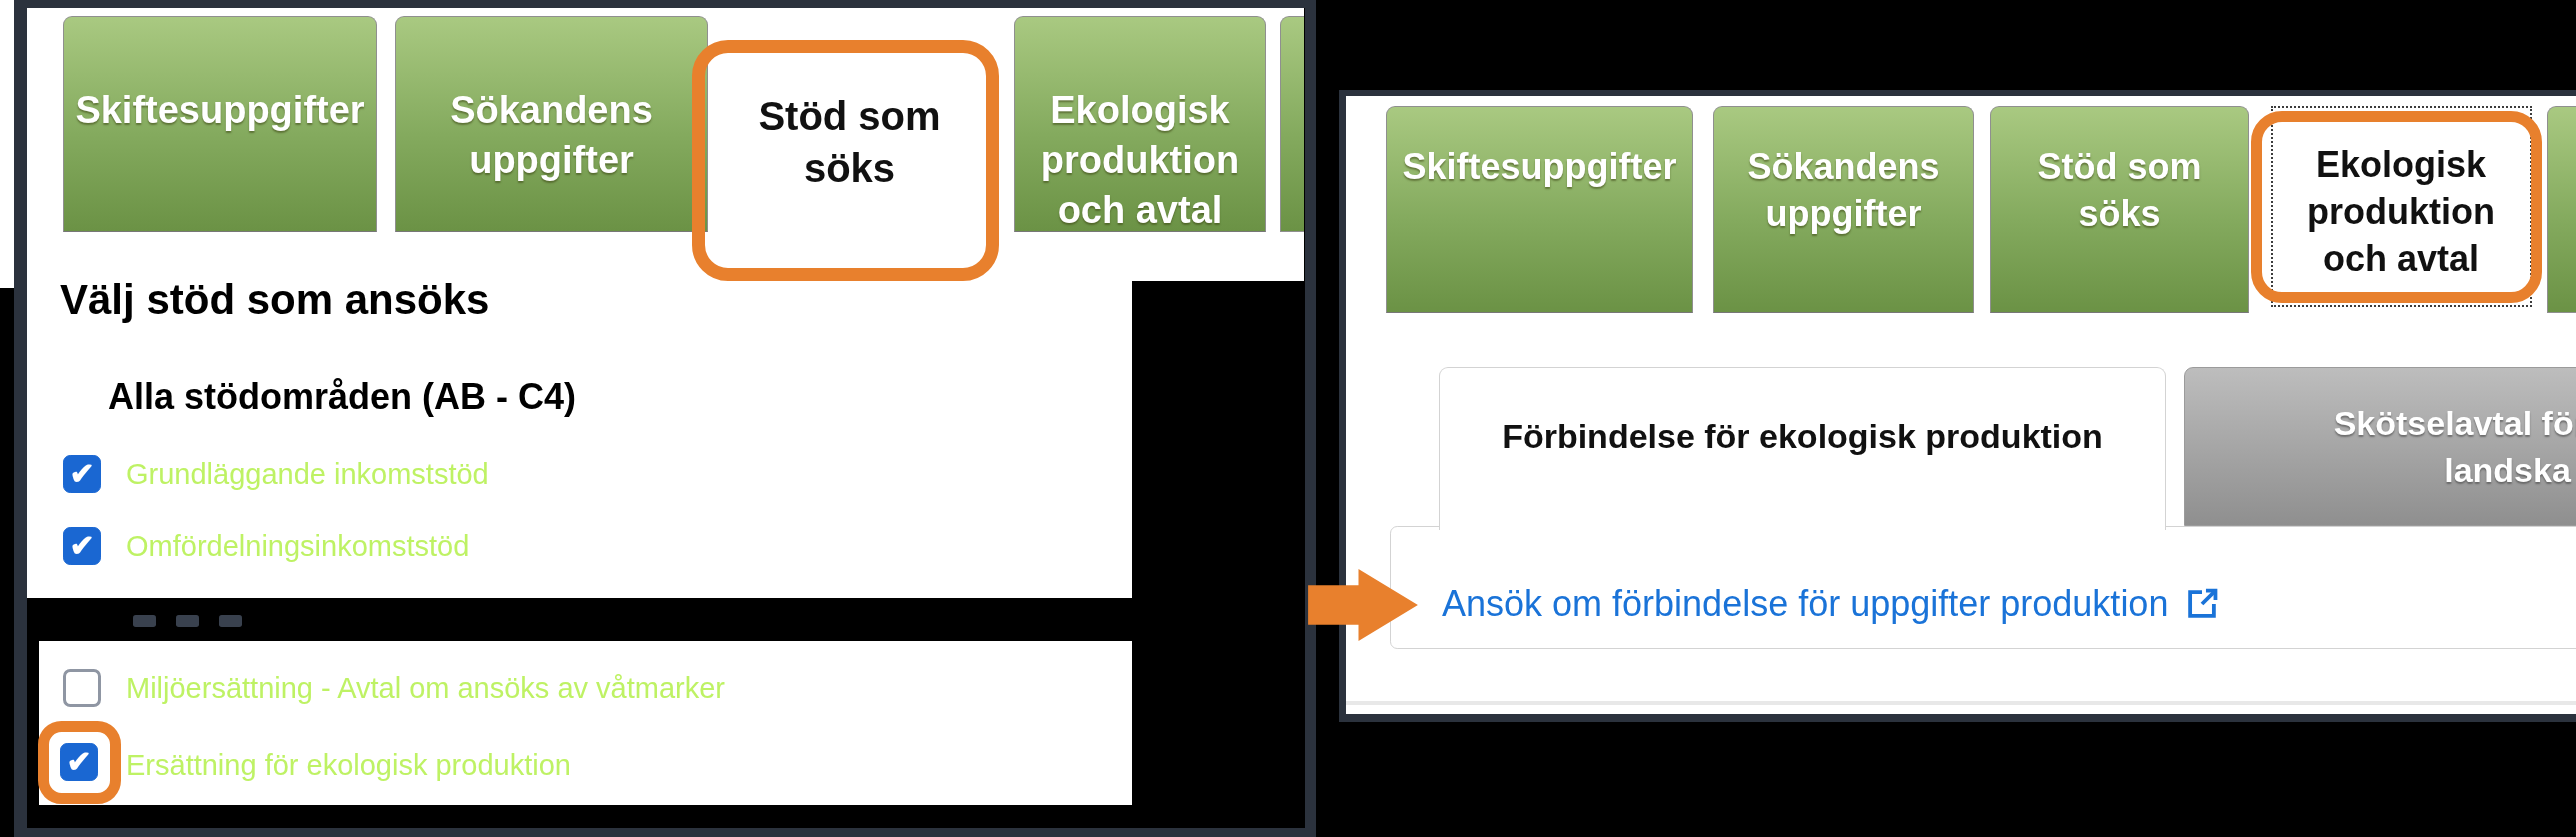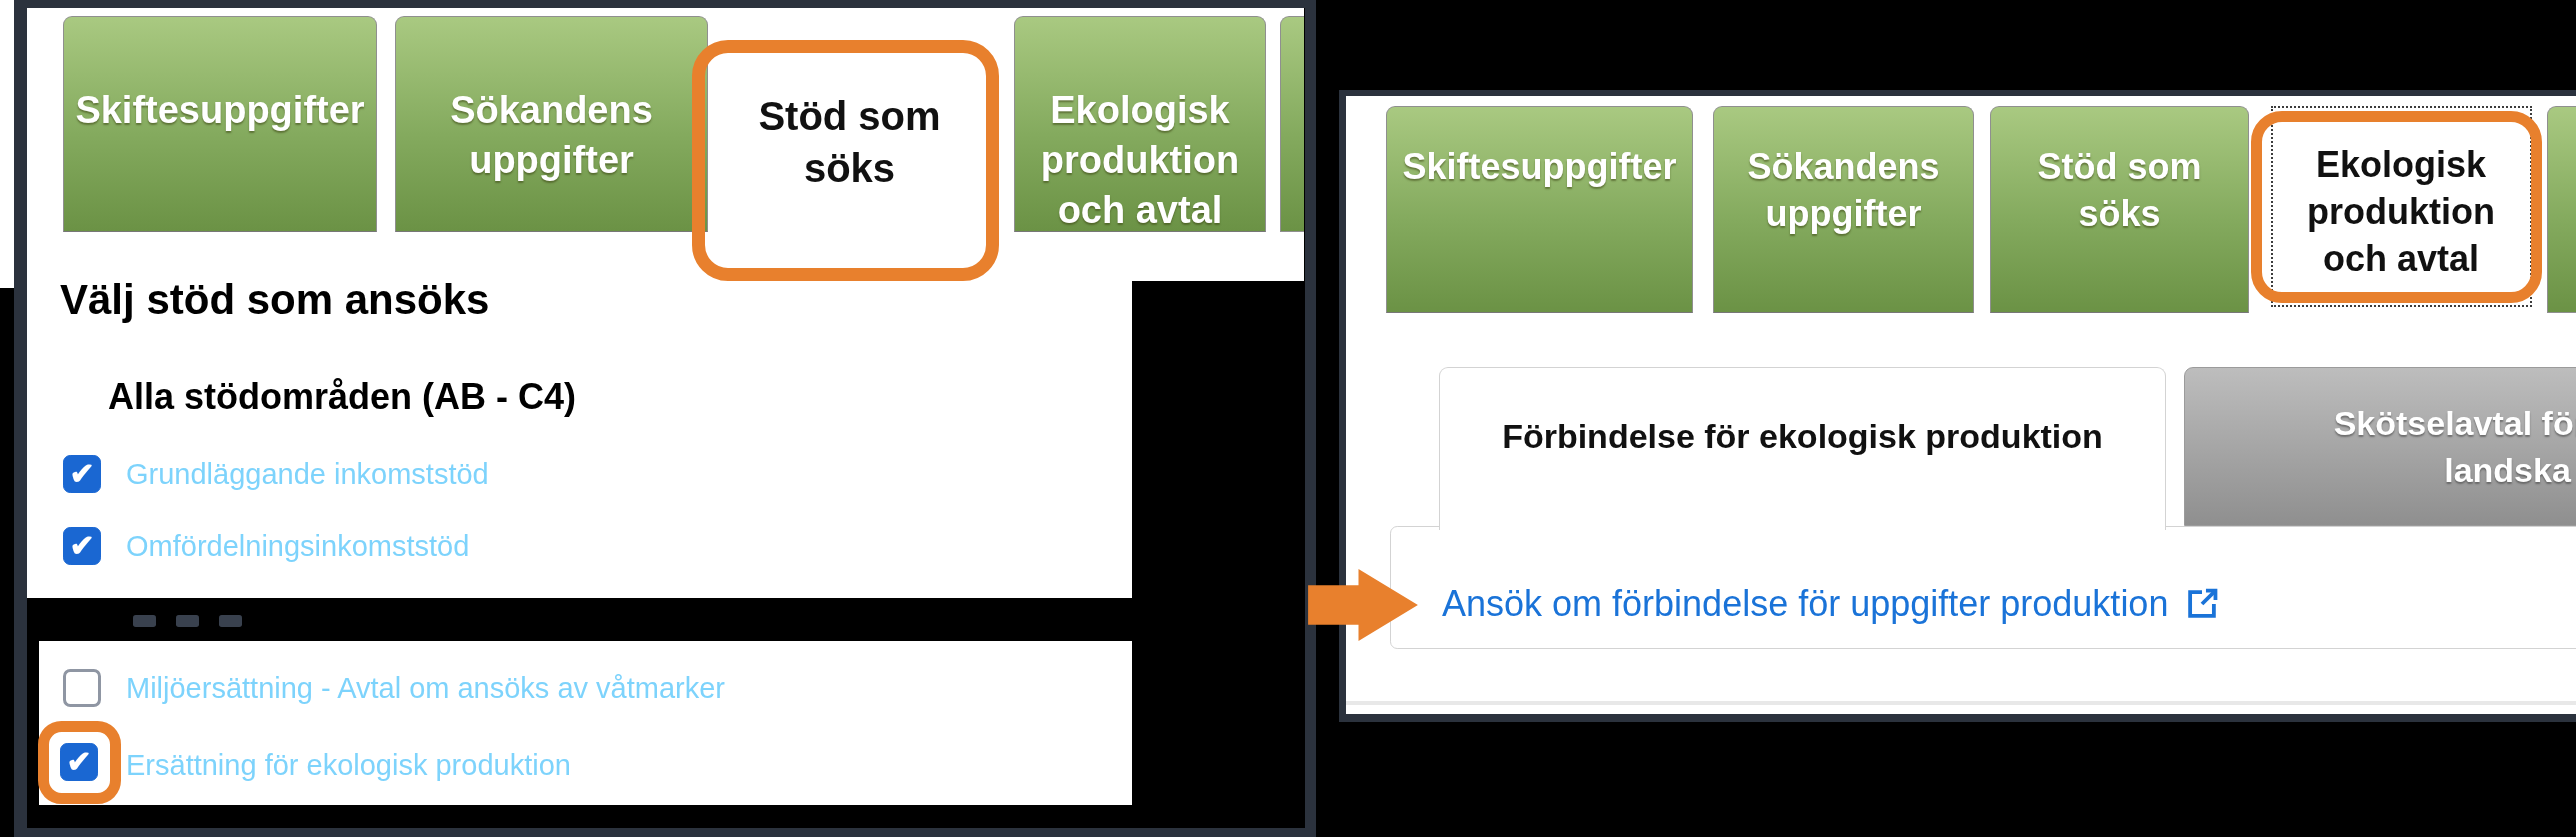--- a/index.html
+++ b/index.html
@@ -28,21 +28,21 @@
   
   .oring{position:absolute;border:13.5px solid #e8802d;border-radius:36px;box-sizing:border-box;z-index:40;}
   
   .cb{position:absolute;width:38px;height:38px;border-radius:7.2px;box-sizing:border-box;z-index:5;}
   .cb.checked{background:#1a67d2;border:1.8px solid #1a67d2;}
   .cb.unchecked{background:#fff;border:3.6px solid #8f96a3;}
   .cb .mark{
     display:block;width:100%;height:100%;color:#fff;font-size:30px;line-height:36px;
     text-align:center;font-weight:bold;
   }
-  .cb-label{position:absolute;font-size:29px;line-height:38px;color:#7dd3fc;white-space:nowrap;z-index:5;}
+  .cb-label{position:absolute;font-size:29px;line-height:38px;color:#bef264;white-space:nowrap;z-index:5;}
   .h1{position:absolute;font-size:42px;line-height:45px;font-weight:bold;color:#000;white-space:nowrap;z-index:5;}
   .h2{position:absolute;font-size:36px;line-height:40px;font-weight:bold;color:#000;white-space:nowrap;z-index:5;}
   .dash{position:absolute;width:23.4px;height:11.7px;border-radius:2.7px;background:#39414e;}
   
   .subtab-active{
     position:absolute;background:#fff;border:1.8px solid #d3d3d3;border-bottom:none;
     border-radius:9px 9px 0 0;box-sizing:border-box;z-index:12;
     display:flex;align-items:center;justify-content:center;
     font-size:34px;font-weight:bold;color:#111;padding-bottom:25px;
   }

